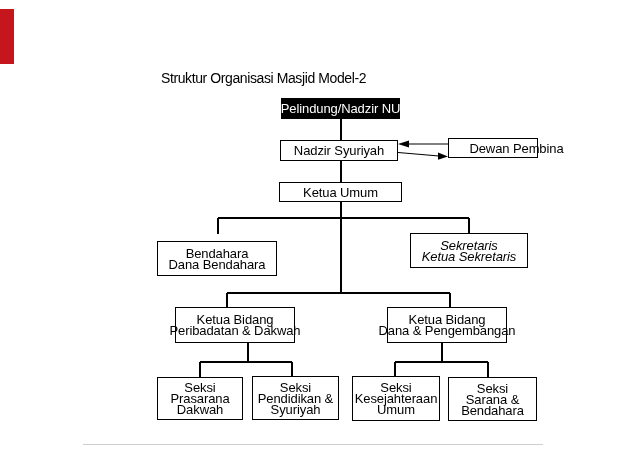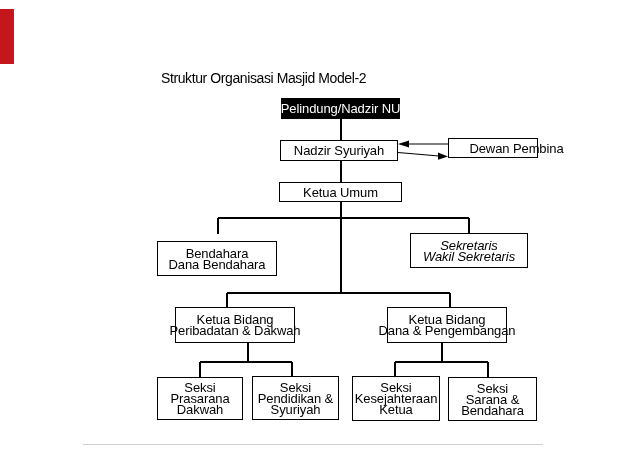--- a/index.html
+++ b/index.html
@@ -136,21 +136,21 @@
     <span>Ketua Umum</span>
   </div>
 
   <div class="node" id="bendahara">
     <span>Bendahara</span>
     <span>Dana Bendahara</span>
   </div>
 
   <div class="node" id="sekretaris">
     <span>Sekretaris</span>
-    <span>Wakil Sekretaris</span>
+    <span>Ketua Sekretaris</span>
   </div>
 
   <div class="node" id="bidang-peribadatan">
     <span>Ketua Bidang</span>
     <span>Peribadatan &amp; Dakwah</span>
   </div>
 
   <div class="node" id="bidang-dana">
     <span>Ketua Bidang</span>
     <span>Dana &amp; Pengembangan</span>
@@ -164,21 +164,21 @@
 
   <div class="node" id="seksi-pendidikan">
     <span>Seksi</span>
     <span>Pendidikan &amp;</span>
     <span>Syuriyah</span>
   </div>
 
   <div class="node" id="seksi-kesejahteraan">
     <span>Seksi</span>
     <span>Kesejahteraan</span>
-    <span>Ketua</span>
+    <span>Umum</span>
   </div>
 
   <div class="node" id="seksi-sarana">
     <span>Seksi</span>
     <span>Sarana &amp;</span>
     <span>Bendahara</span>
   </div>
 
   <div class="footer-divider"></div>
 

